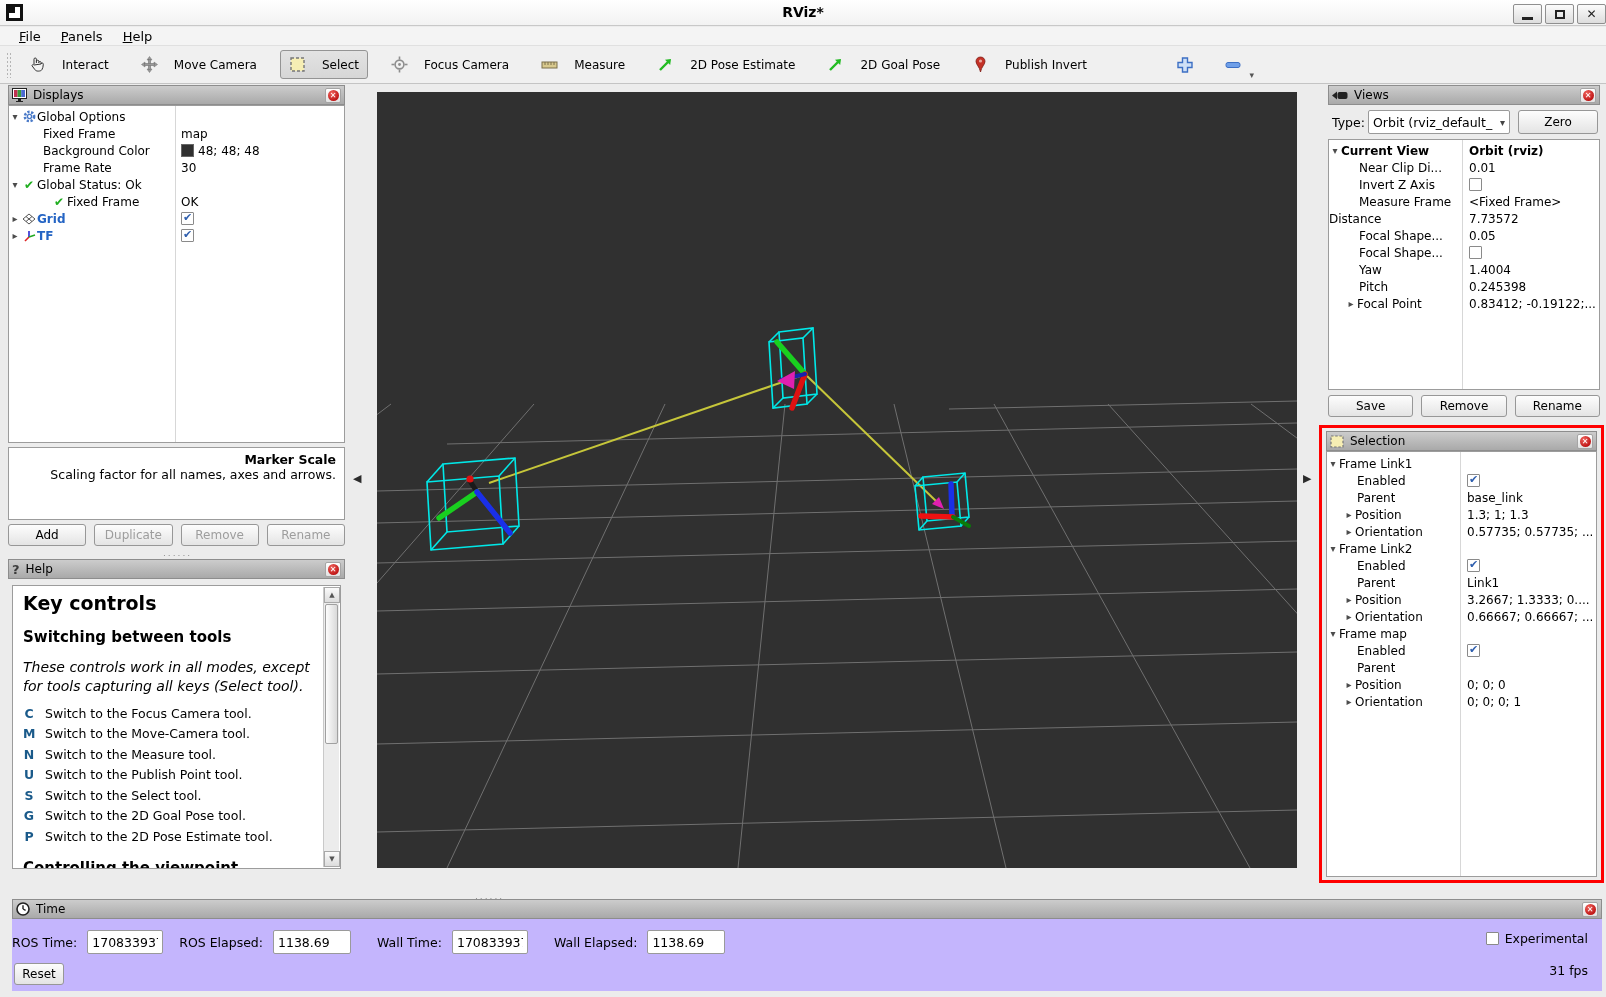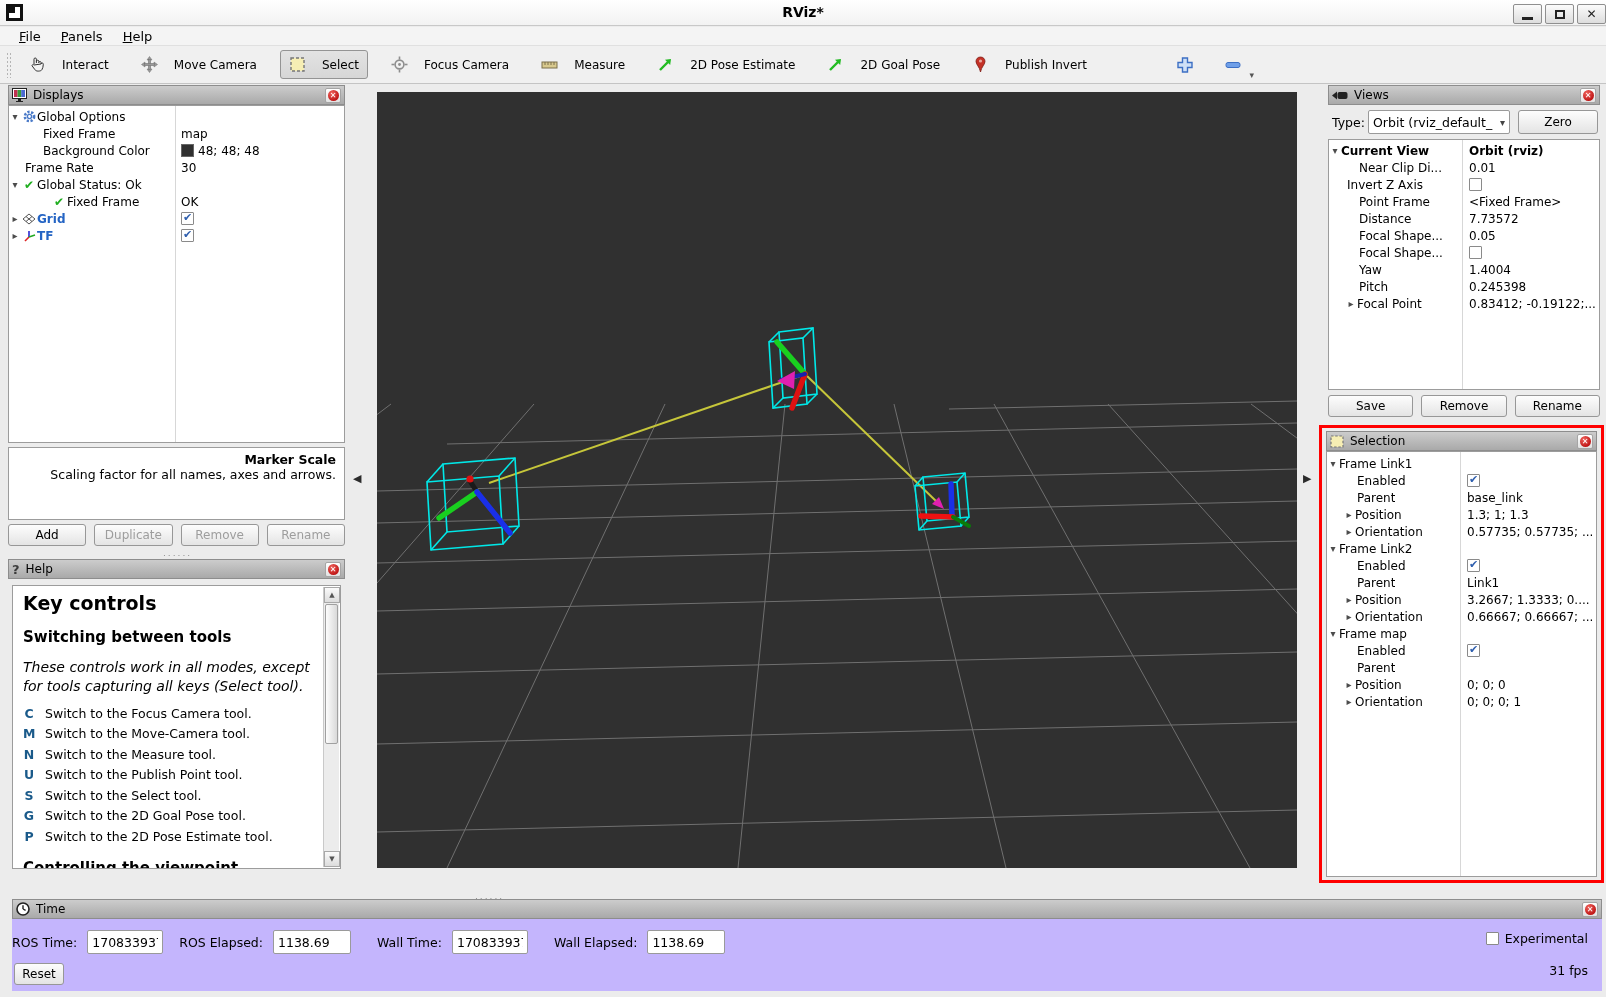--- a/index.html
+++ b/index.html
@@ -337,21 +337,21 @@
           <span class="tval" style="left:172px">map</span>
         </div>
         <div class="trow">
           <span class="tlabel" style="padding-left:34px">Background Color</span>
           <span class="tval" style="left:172px">
               <span class="swatch"></span>
               <span>48; 48; 48</span>
             </span>
         </div>
         <div class="trow">
-          <span class="tlabel" style="padding-left:16px">Frame Rate</span>
+          <span class="tlabel" style="padding-left:34px">Frame Rate</span>
           <span class="tval" style="left:172px">30</span>
         </div>
         <div class="trow">
           <span class="caret">▾</span>
           <span class="rowicon greencheck">✔</span>
           <span class="tlabel">Global Status: Ok</span>
         </div>
         <div class="trow">
           <span class="rowicon greencheck" style="margin-left:42px">✔</span>
           <span class="tlabel">Fixed Frame</span>
@@ -483,31 +483,31 @@
         <div class="trow">
           <span class="caret">▾</span>
           <span class="tlabel bold">Current View</span>
           <span class="tval bold" style="left:140px">Orbit (rviz)</span>
         </div>
         <div class="trow">
           <span class="tlabel" style="padding-left:30px">Near Clip Di...</span>
           <span class="tval" style="left:140px">0.01</span>
         </div>
         <div class="trow">
-          <span class="tlabel" style="padding-left:18px">Invert Z Axis</span>
+          <span class="tlabel" style="padding-left:30px">Invert Z Axis</span>
           <span class="tval" style="left:140px">
               <span class="checkbox"></span>
             </span>
         </div>
         <div class="trow">
-          <span class="tlabel" style="padding-left:30px">Point Frame</span>
+          <span class="tlabel" style="padding-left:30px">Measure Frame</span>
           <span class="tval" style="left:140px">&lt;Fixed Frame&gt;</span>
         </div>
         <div class="trow">
-          <span class="tlabel" style="padding-left:30px">Distance</span>
+          <span class="tlabel" style="">Distance</span>
           <span class="tval" style="left:140px">7.73572</span>
         </div>
         <div class="trow">
           <span class="tlabel" style="padding-left:30px">Focal Shape...</span>
           <span class="tval" style="left:140px">0.05</span>
         </div>
         <div class="trow">
           <span class="tlabel" style="padding-left:30px">Focal Shape...</span>
           <span class="tval" style="left:140px">
               <span class="checkbox"></span>

